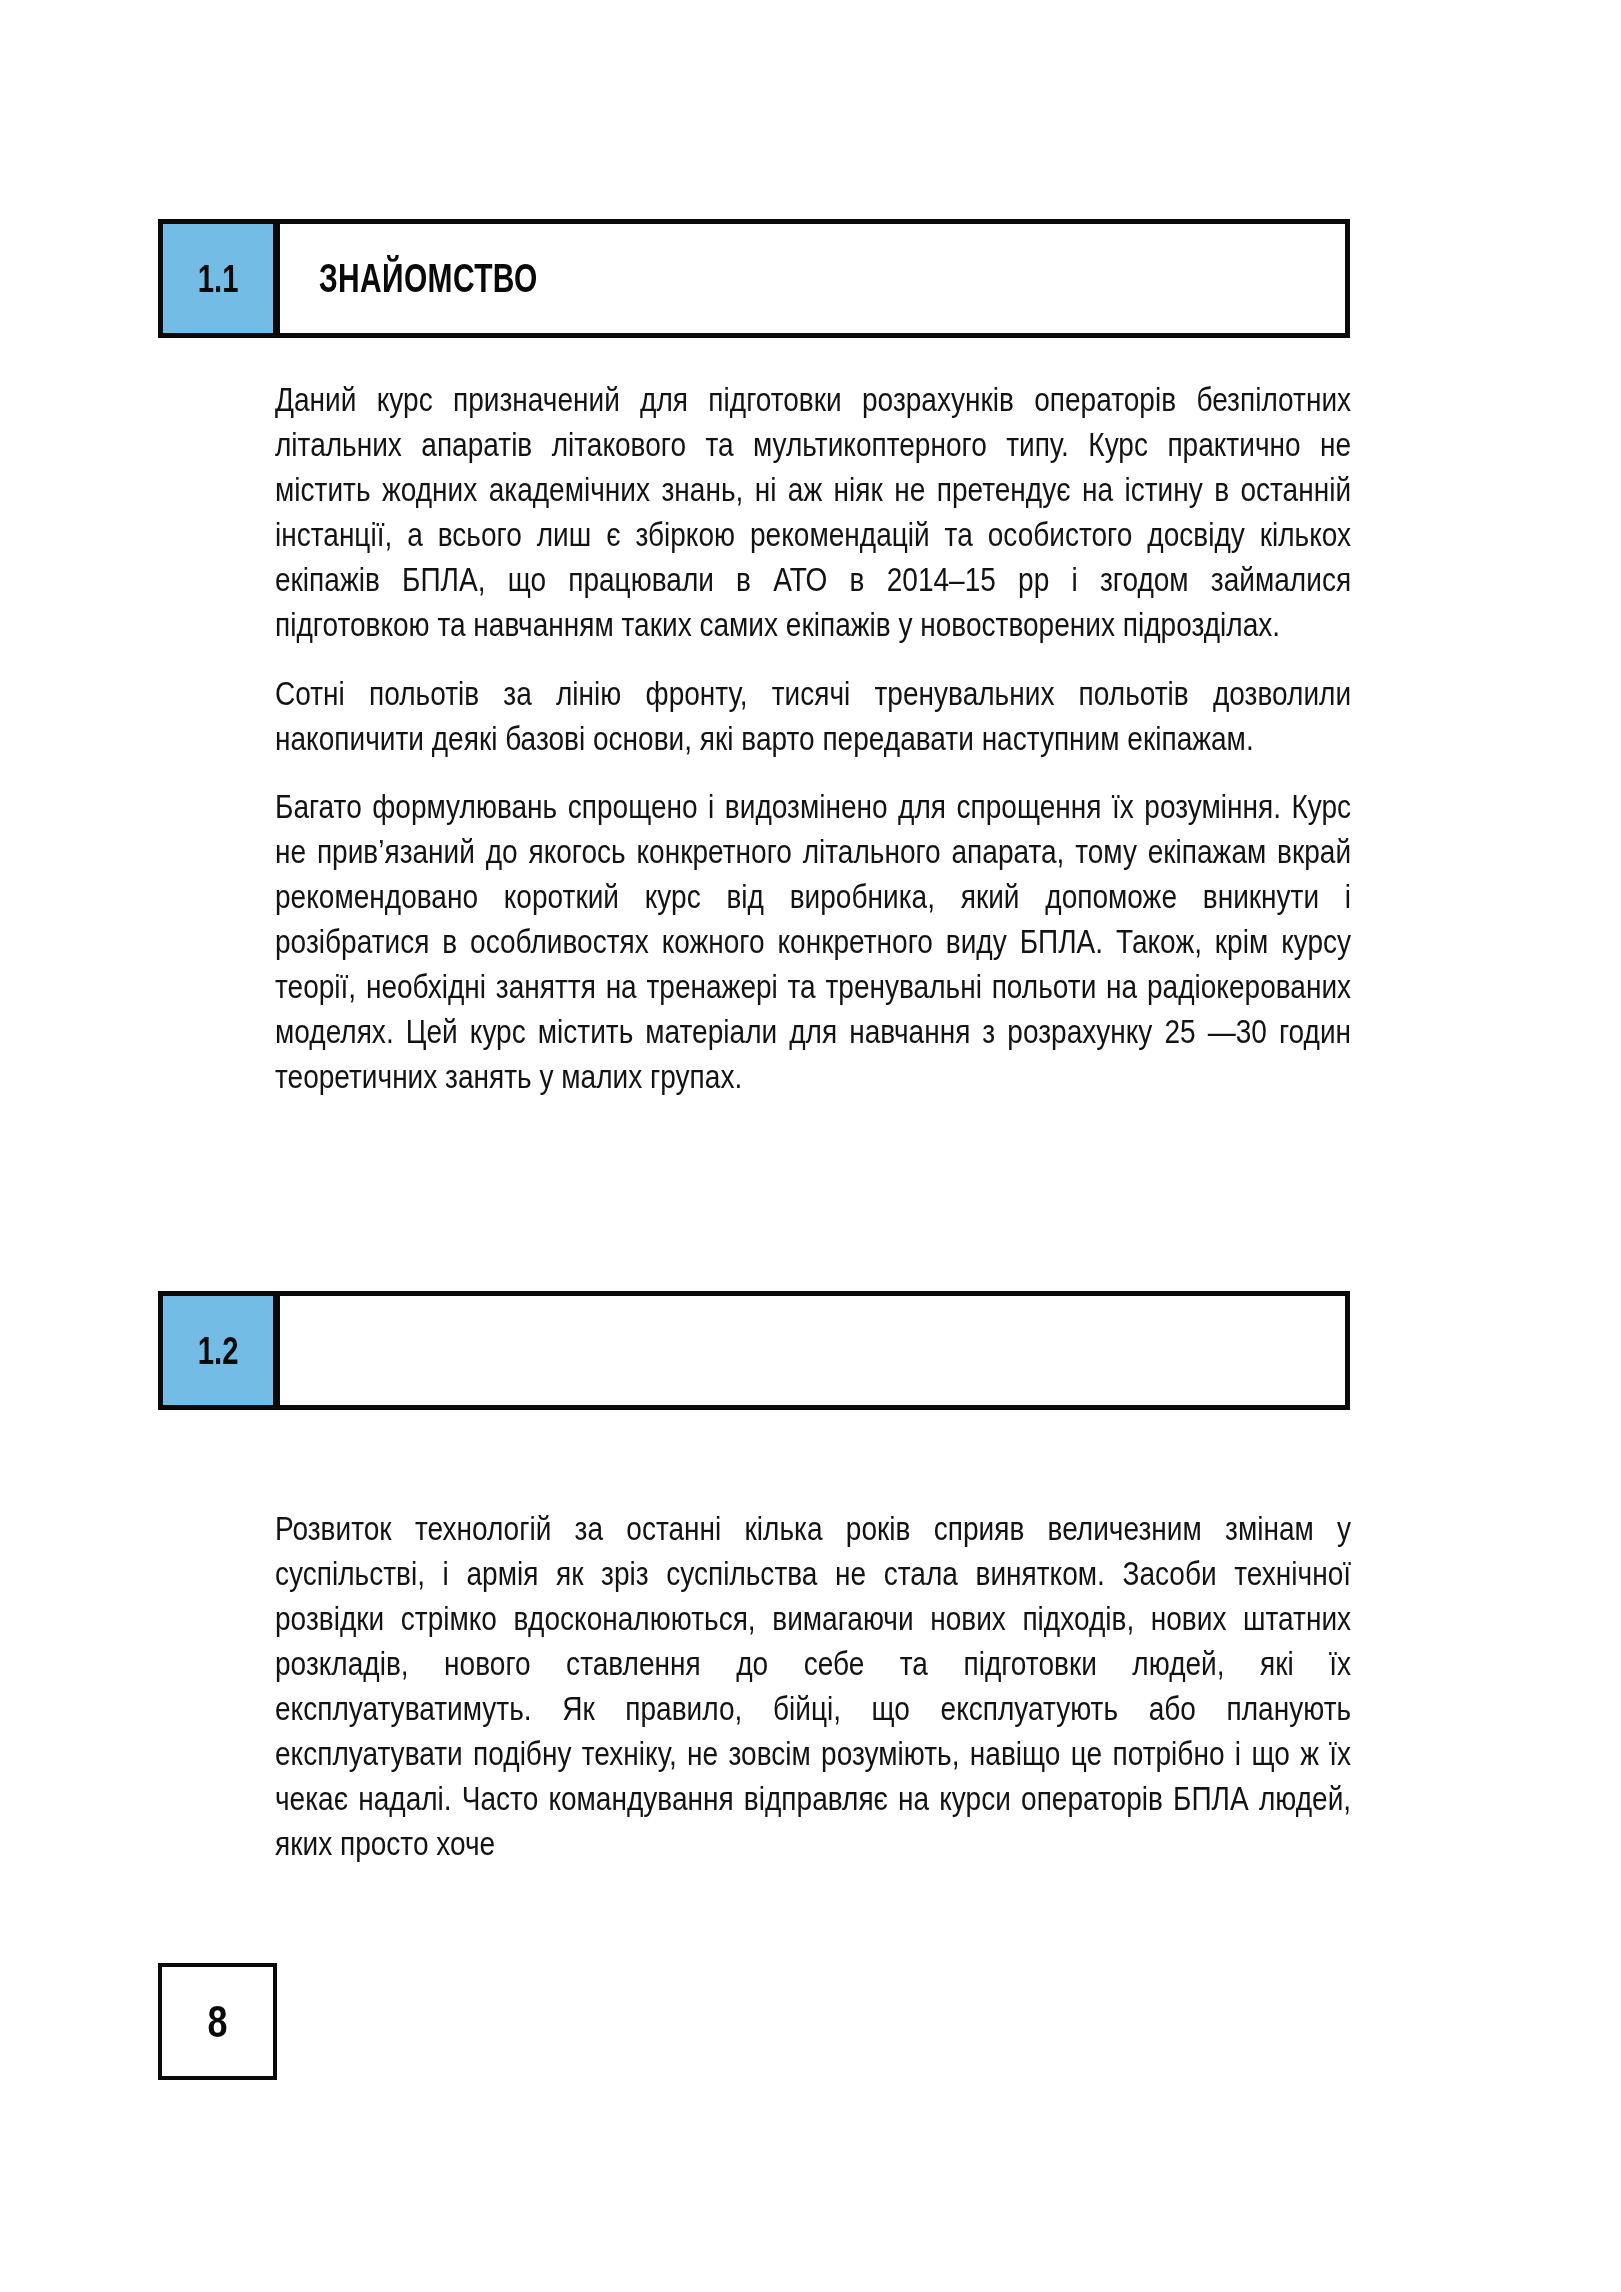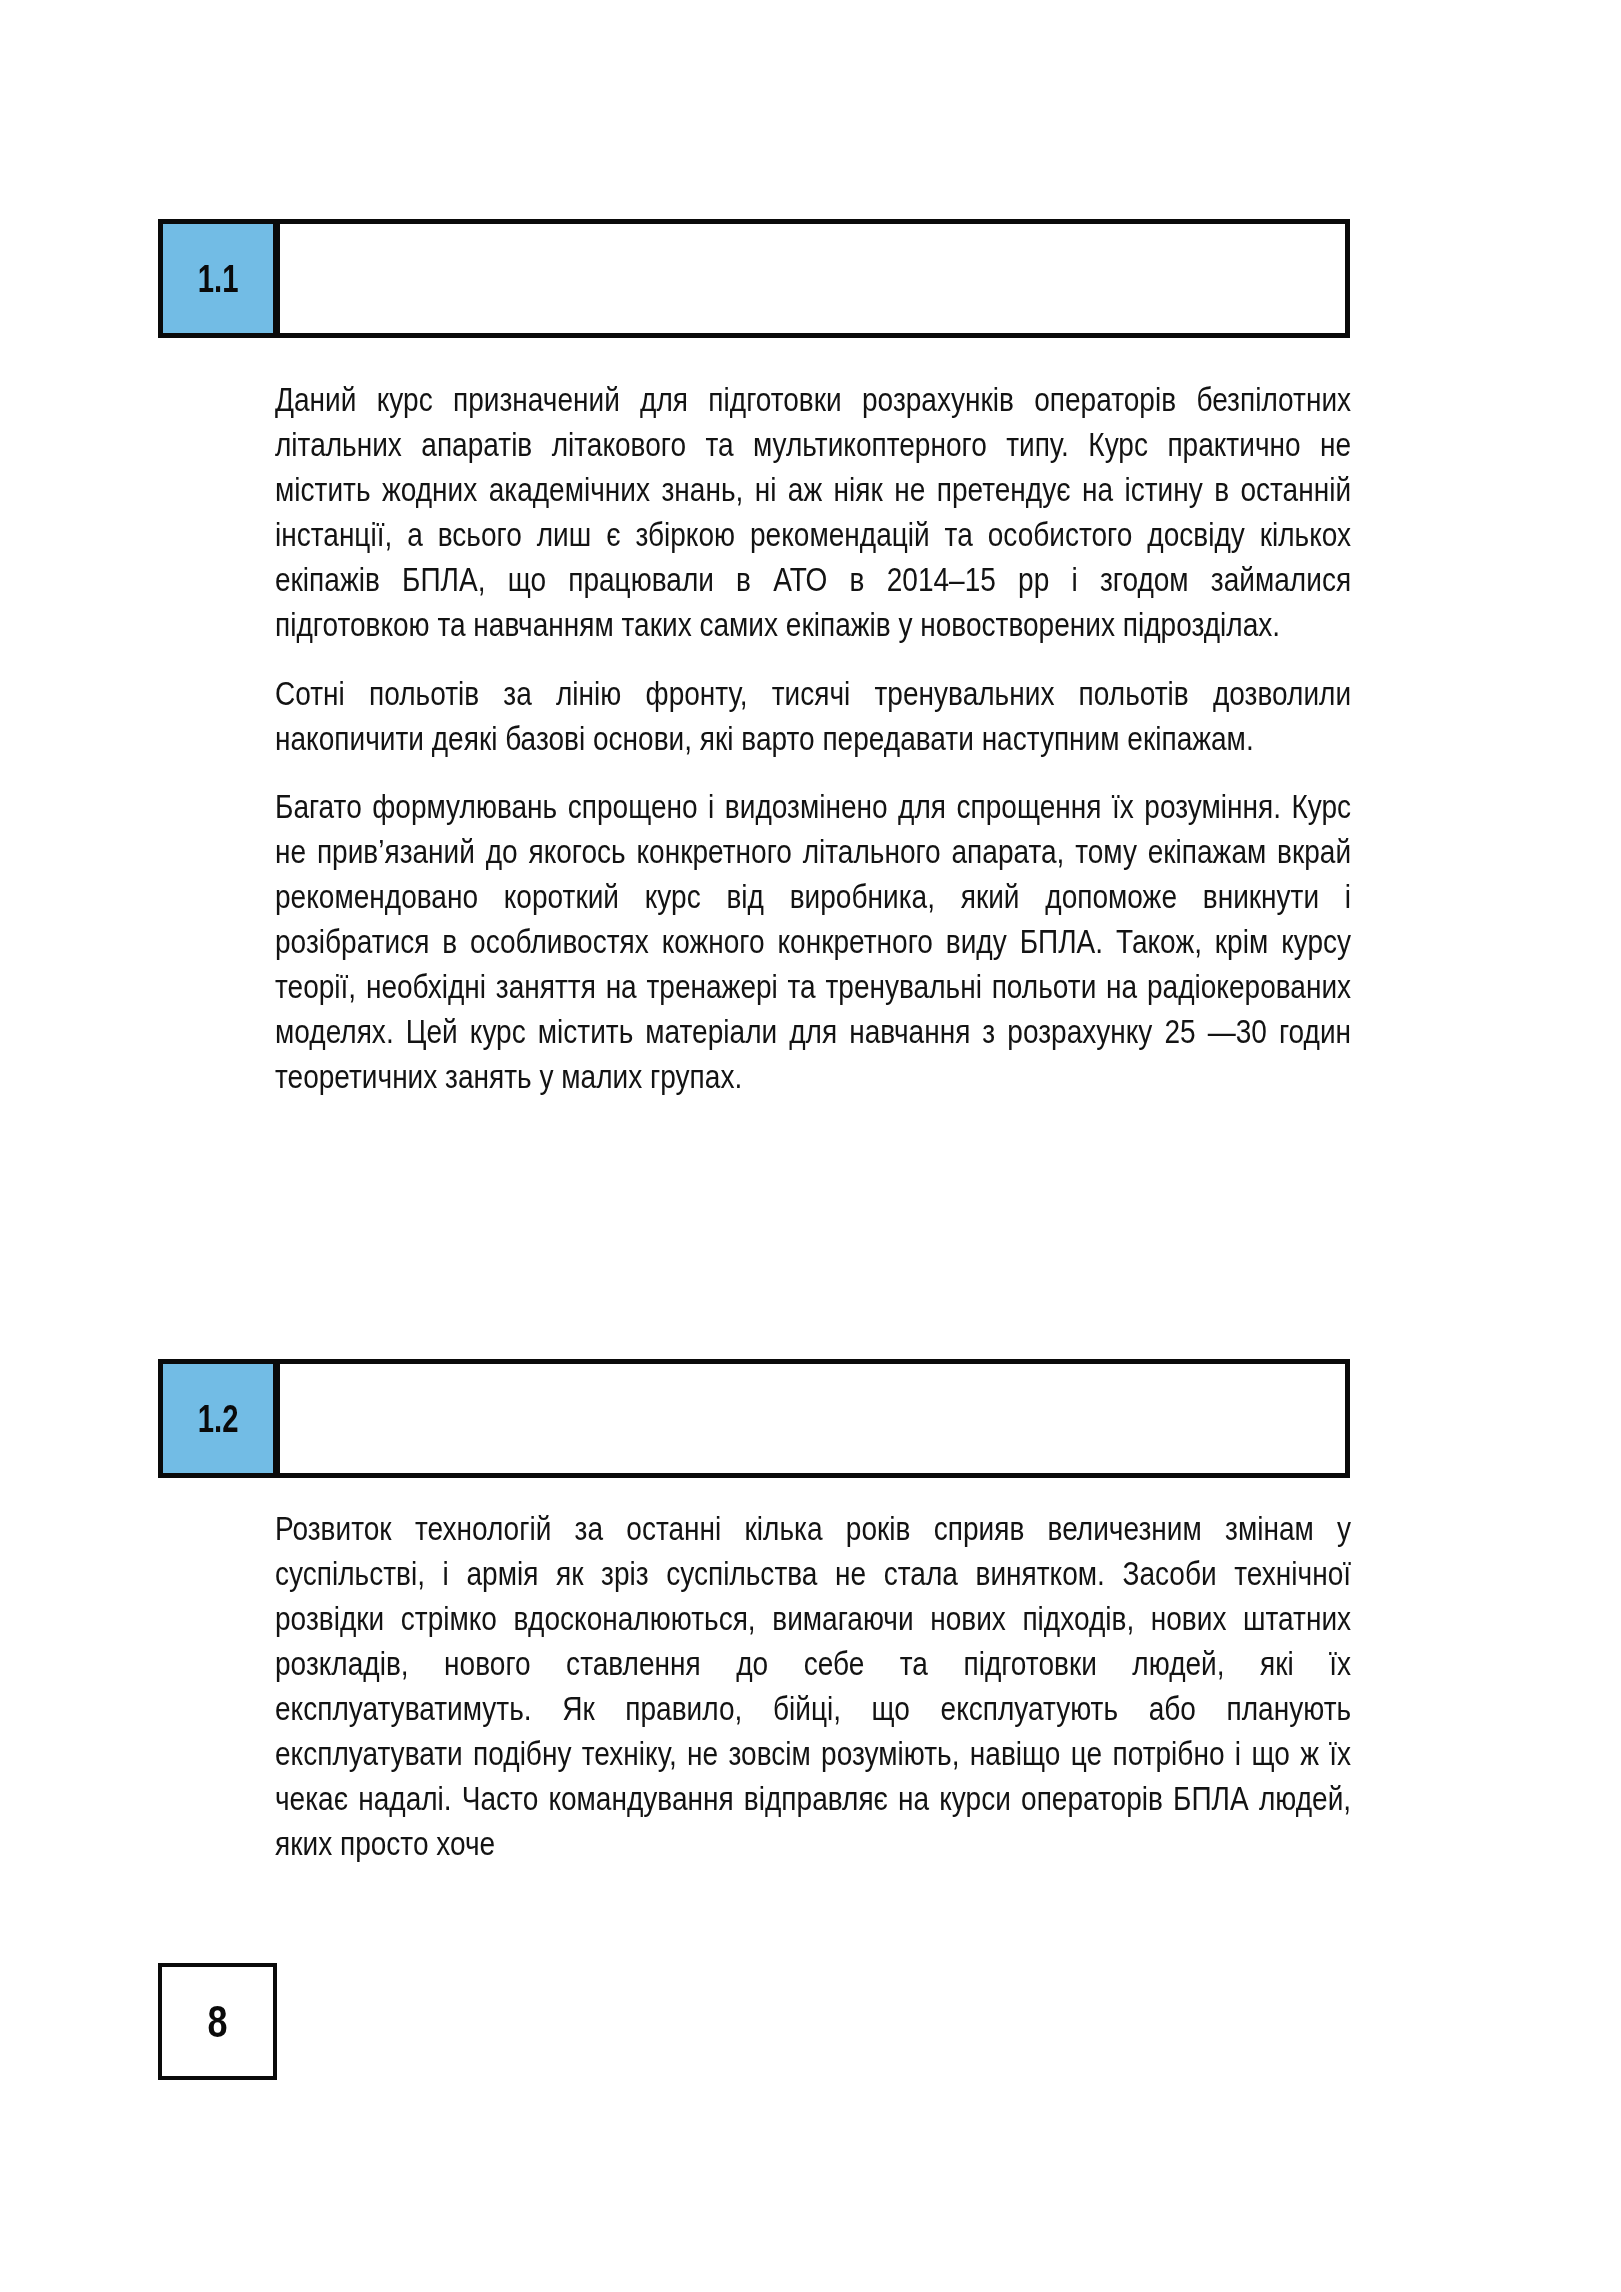--- a/index.html
+++ b/index.html
@@ -25,21 +25,21 @@
     left: 158px;
     width: 1192px;
     height: 119px;
     border: 5.9px solid #0a0a0a;
     box-sizing: border-box;
     background: #ffffff;
     display: flex;
     align-items: stretch;
   }
   .section-box.first { top: 219px; }
-  .section-box.second { top: 1359px; }
+  .section-box.second { top: 1291px; }
   .section-number-cell {
     width: 110px;
     flex: 0 0 110px;
     background: #72bce5;
     border-right: 7.8px solid #0a0a0a;
     display: flex;
     align-items: center;
     justify-content: center;
   }
   .section-number {
@@ -108,20 +108,23 @@
 </style>
 </head>
 <body>
 
 <div class="page">
 
   <div class="section-box first">
     <div class="section-number-cell">
       <span class="section-number">1.1</span>
     </div>
+    <div class="section-title-cell">
+      <span class="section-title">ЗНАЙОМСТВО</span>
+    </div>
   </div>
 
   <div class="text-block first">
     <p>Даний курс призначений для підготовки розрахунків операторів безпілотних літальних апаратів літакового та мультикоптерного типу. Курс практично не містить жодних академічних знань, ні аж ніяк не претендує на істину в останній інстанції, а всього лиш є збіркою рекомендацій та особистого досвіду кількох екіпажів БПЛА, що працювали в АТО в 2014–15 рр і згодом займалися підготовкою та навчанням таких самих екіпажів у новостворених підрозділах.</p>
     <p>Сотні польотів за лінію фронту, тисячі тренувальних польотів дозволили накопичити деякі базові основи, які варто передавати наступним екіпажам.</p>
     <p>Багато формулювань спрощено і видозмінено для спрощення їх розуміння. Курс не прив’язаний до якогось конкретного літального апарата, тому екіпажам вкрай рекомендовано короткий курс від виробника, який допоможе вникнути і розібратися в особливостях кожного конкретного виду БПЛА. Також, крім курсу теорії, необхідні заняття на тренажері та тренувальні польоти на радіокерованих моделях. Цей курс містить матеріали для навчання з розрахунку 25 —30 годин теоретичних занять у малих групах.</p>
   </div>
 
   <div class="section-box second">
     <div class="section-number-cell">

